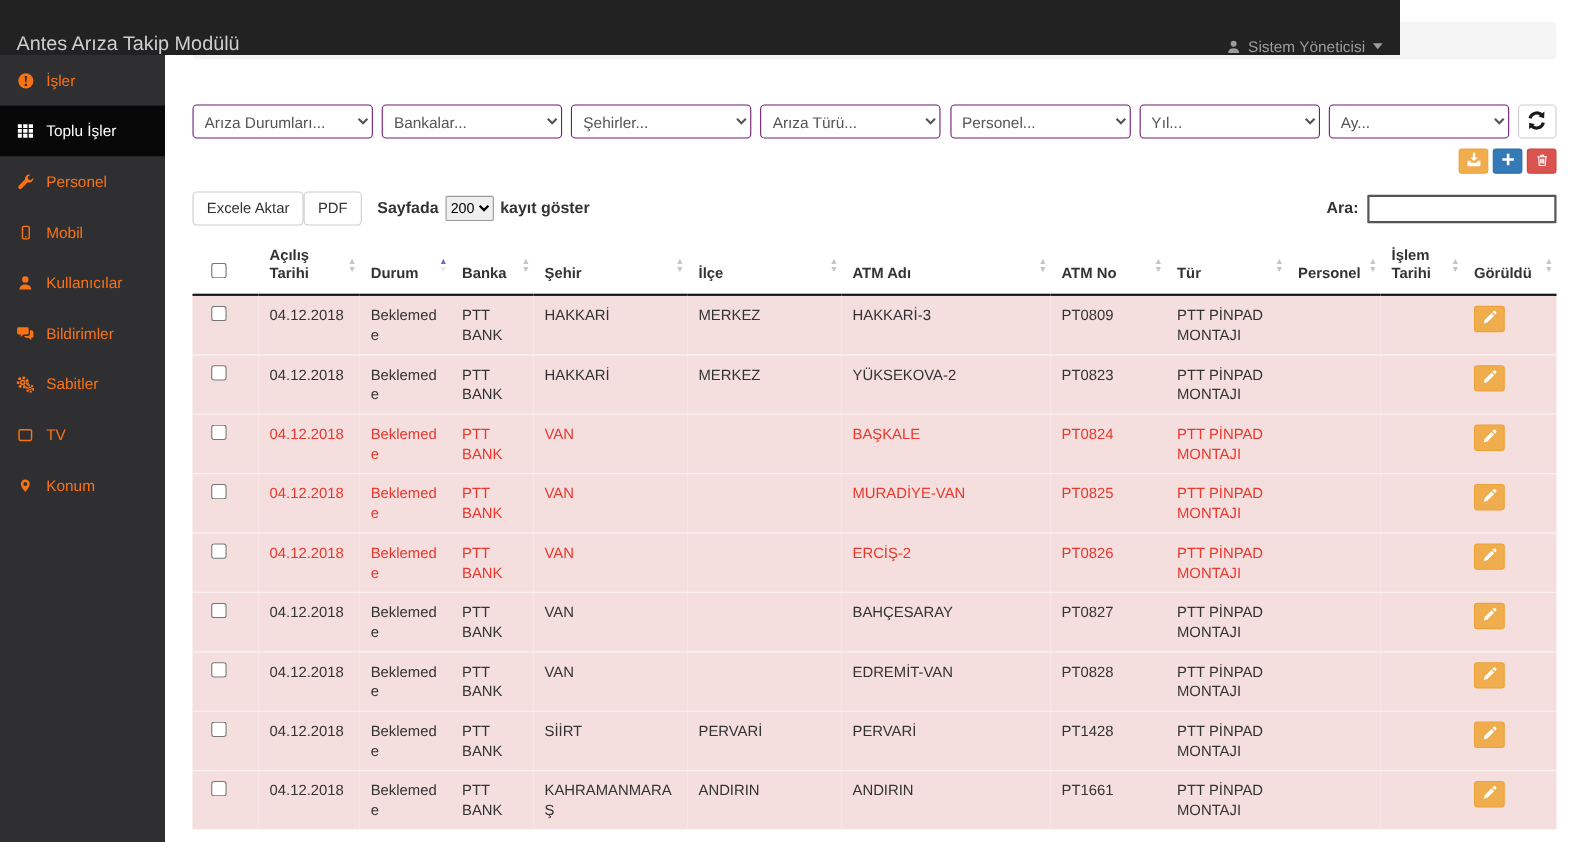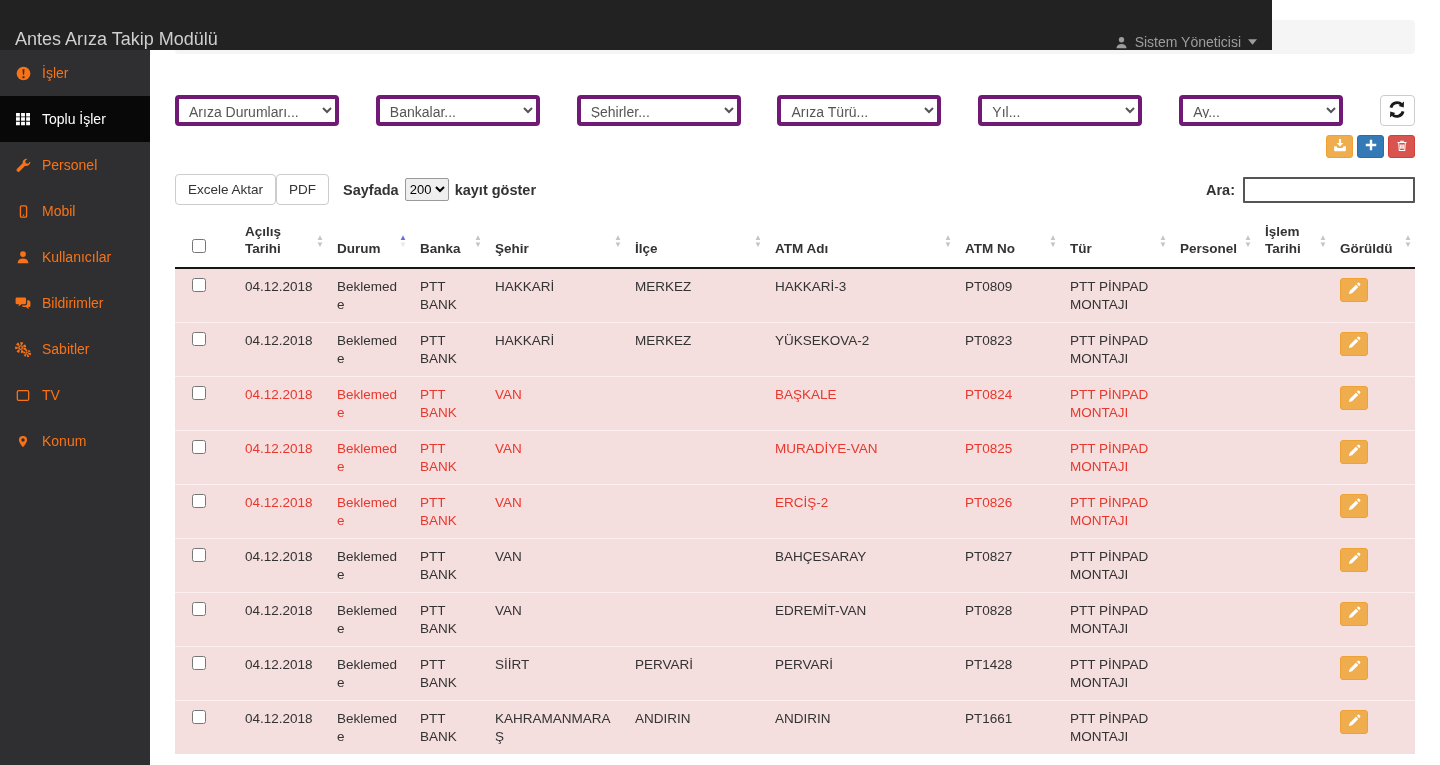--- a/index.html
+++ b/index.html
@@ -26,21 +26,21 @@
   .breadcrumb { background:#f5f5f5; border-radius:4px; padding:9px 15px; display:flex;
     align-items:center; gap:8px; font-size:14px; margin-bottom:41px; }
   .breadcrumb .crumb { display:flex; align-items:center; gap:6px; }
   .breadcrumb .link { color:#337ab7; cursor:pointer; }
   .breadcrumb .sep { color:#ccc; }
   .breadcrumb .current { color:#777; }
   .breadcrumb .cicon { color:#333; display:flex; }
   .breadcrumb .cicon.gray { color:#555; }
 
   .filter-row { display:flex; justify-content:space-between; align-items:center; gap:7px; }
-  select.filter { width:164px; height:31px; border:4px solid #701a75; border-radius:4px;
+  select.filter { width:164px; height:31px; border:1px solid #701a75; border-radius:4px;
     background:#fff; color:#555; font-size:14px; padding:4px 6px;
     font-family:"Liberation Sans",sans-serif; }
   .refresh-btn { width:35px; height:31px; border:1px solid #ccc; border-radius:4px; background:#fff;
     display:flex; align-items:center; justify-content:center; cursor:pointer; }
 
   .actions-row { display:flex; justify-content:flex-end; gap:4px; margin-top:9px; }
   .mini-btn { width:27px; height:23px; border-radius:3px; display:flex; align-items:center;
     justify-content:center; cursor:pointer; border:1px solid transparent; }
   .mini-btn.download { background:#f0ad4e; border-color:#eea236; }
   .mini-btn.add { background:#337ab7; border-color:#2e6da4; }
@@ -204,20 +204,21 @@
       <span class="current">Toplu İşler</span>
     </span>
   </div>
 
   <div class="filter-row" id="filter-row">
 
     <select class="filter"><option>Arıza Durumları...</option></select>
       <select class="filter"><option>Bankalar...</option></select>
       <select class="filter"><option>Şehirler...</option></select>
       <select class="filter"><option>Arıza Türü...</option></select>
+      <select class="filter"><option>Personel...</option></select>
       <select class="filter"><option>Yıl...</option></select>
       <select class="filter"><option>Ay...</option></select>
       <button class="refresh-btn">
       <span>
         <svg width="20" height="19" viewBox="0 0 16 16">
           <g fill="none" stroke="#1a1a1a" stroke-width="2.4">
             <path d="M2.9 6.4a5.4 5.4 0 0 1 9.1-2.6"></path>
             <path d="M13.1 9.6a5.4 5.4 0 0 1-9.1 2.6"></path>
           </g>
           <path d="M13.9 1.2l-.2 5.1-4.3-1.3z" fill="#1a1a1a"></path>

